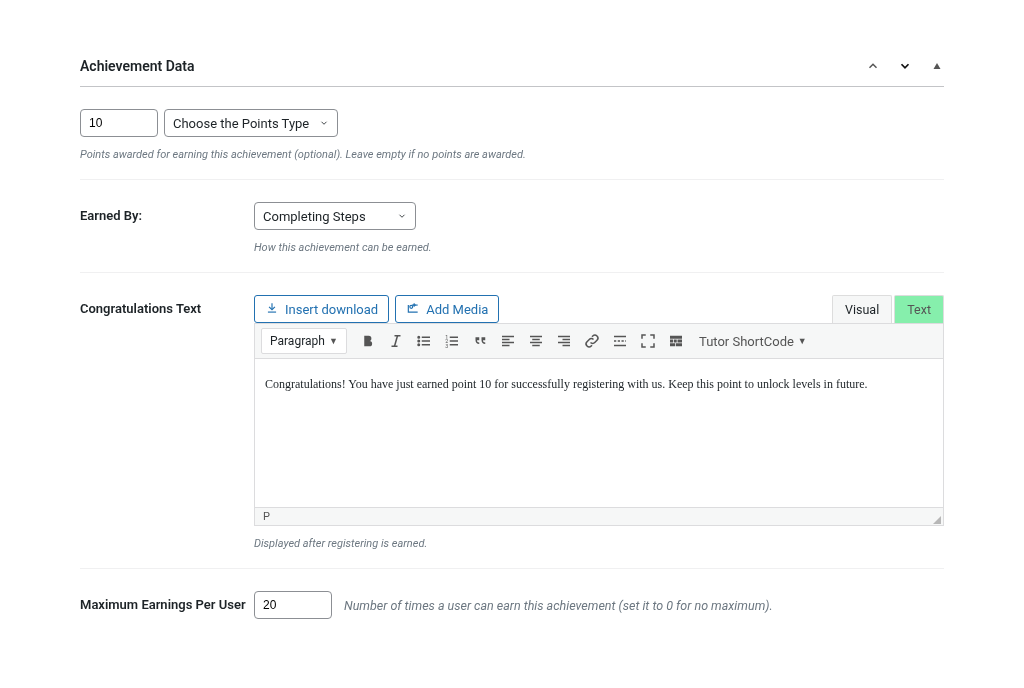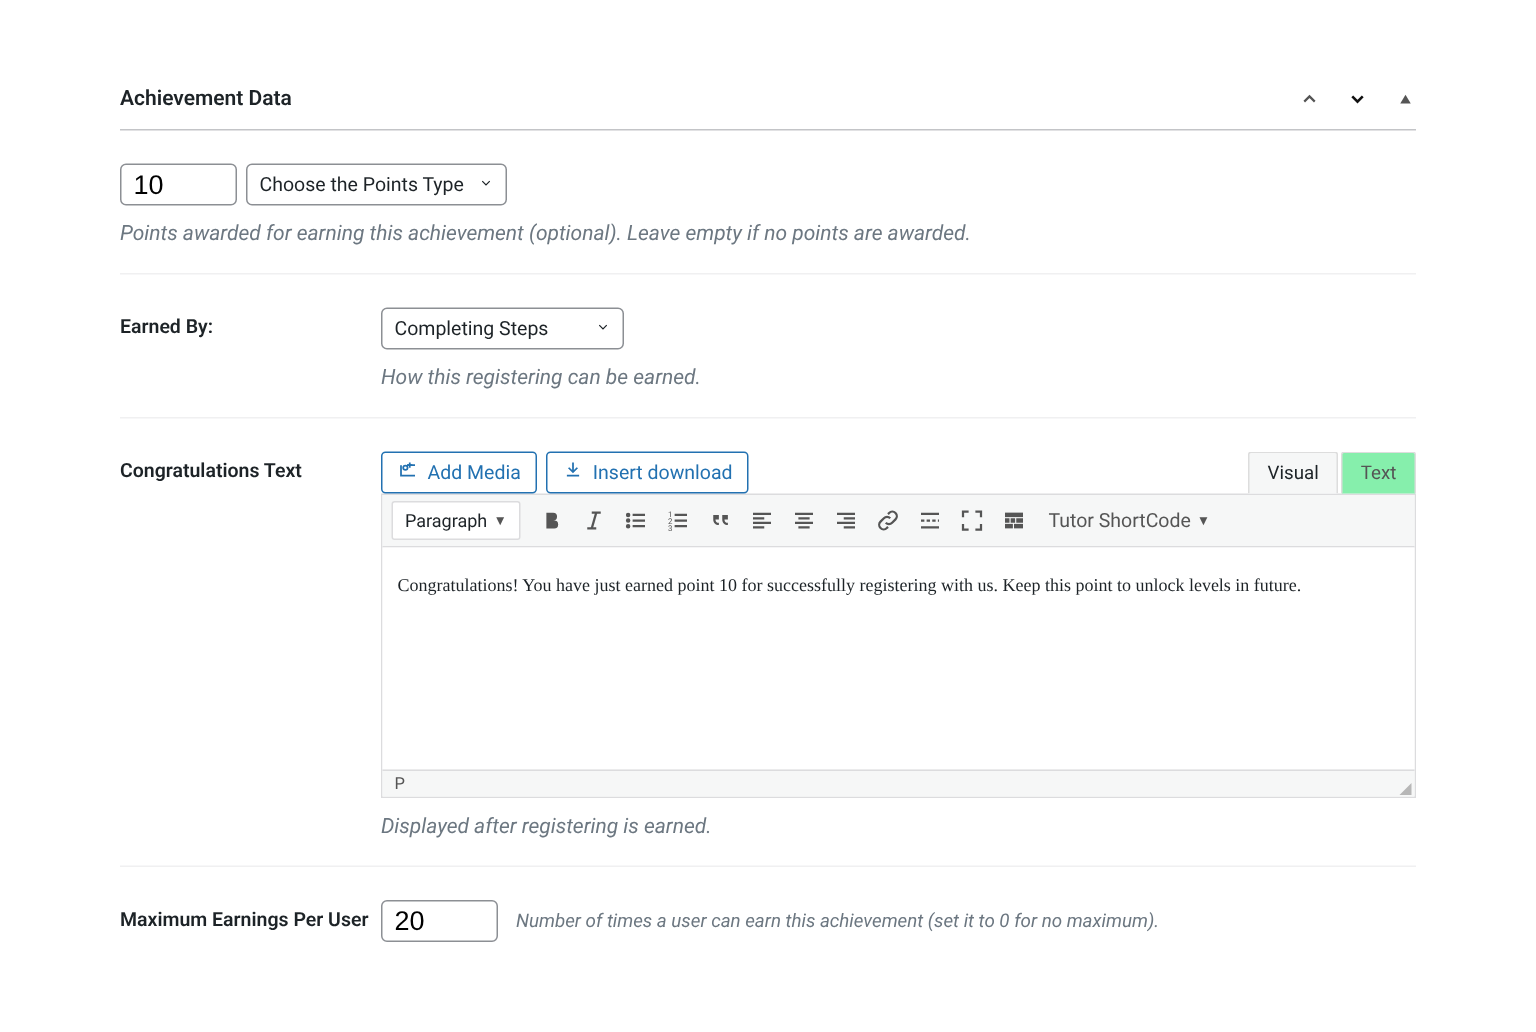--- a/index.html
+++ b/index.html
@@ -35,41 +35,41 @@
     padding-top: 6px;
   }
   .field-col { flex: 1; }
 
   .field-line { display: flex; gap: 6px; align-items: center; flex-wrap: wrap; }
   input.text-input {
     height: 28px;
     border: 1px solid #8c8f94;
     border-radius: 4px;
     padding: 2px 8px;
-    font-size: 18px;
+    font-size: 12px;
     width: 78px;
     background: #fff;
   }
   .select {
     display: inline-flex;
     align-items: center;
     height: 28px;
     border: 1px solid #8c8f94;
     border-radius: 4px;
     padding: 0 8px;
     font-size: 13px;
     background: #fff;
     cursor: pointer;
     gap: 6px;
   }
   .select .chev { margin-left: 4px; }
   .select.wide { width: 162px; justify-content: space-between; }
 
   .helper {
-    font-size: 14px;
+    font-size: 11px;
     font-style: italic;
     color: #6c7781;
     margin-top: 11px;
   }
   .helper-inline {
     font-size: 12.5px;
     font-style: italic;
     color: #6c7781;
     margin-left: 6px;
   }
@@ -241,51 +241,51 @@
     <div class="field-line">
       <div class="select wide">
         <span>Completing Steps</span>
         <span class="chev">
           <svg viewBox="0 0 24 24" fill="none" stroke="currentColor" stroke-width="2">
               <polyline points="6 9 12 15 18 9"></polyline>
             </svg>
         </span>
       </div>
     </div>
-    <div class="helper">How this registering can be earned.</div>
+    <div class="helper">How this achievement can be earned.</div>
   </div>
 </div>
 
 <div class="row">
   <div class="label-col">Congratulations Text</div>
   <div class="field-col">
     <div class="editor-topline">
       <div class="editor-buttons">
+        <div class="btn-outline">
+          <span>
+            <svg viewBox="0 0 24 24" fill="none" stroke="currentColor" stroke-width="2">
+                <path d="M12 4v10"></path>
+                <polyline points="7 10 12 15 17 10"></polyline>
+                <path d="M5 19h14"></path>
+              </svg>
+          </span>
+          <span>Insert download</span>
+        </div>
         <div class="btn-outline">
           <span>
             <svg viewBox="0 0 24 24" fill="none" stroke="currentColor" stroke-width="2">
                 <circle cx="9" cy="10" r="2.5"></circle>
                 <path d="M4 7v12h16"></path>
                 <path d="M20 7h-9"></path>
                 <path d="M14 4v6"></path>
                 <path d="M11 7h6"></path>
               </svg>
           </span>
           <span>Add Media</span>
         </div>
-        <div class="btn-outline">
-          <span>
-            <svg viewBox="0 0 24 24" fill="none" stroke="currentColor" stroke-width="2">
-                <path d="M12 4v10"></path>
-                <polyline points="7 10 12 15 17 10"></polyline>
-                <path d="M5 19h14"></path>
-              </svg>
-          </span>
-          <span>Insert download</span>
-        </div>
       </div>
       <div class="editor-tabs">
         <div class="editor-tab active">Visual</div>
         <div class="editor-tab">Text</div>
       </div>
     </div>
 
     <div class="editor-box">
       <div class="editor-toolbar">
         <div class="format-select">

